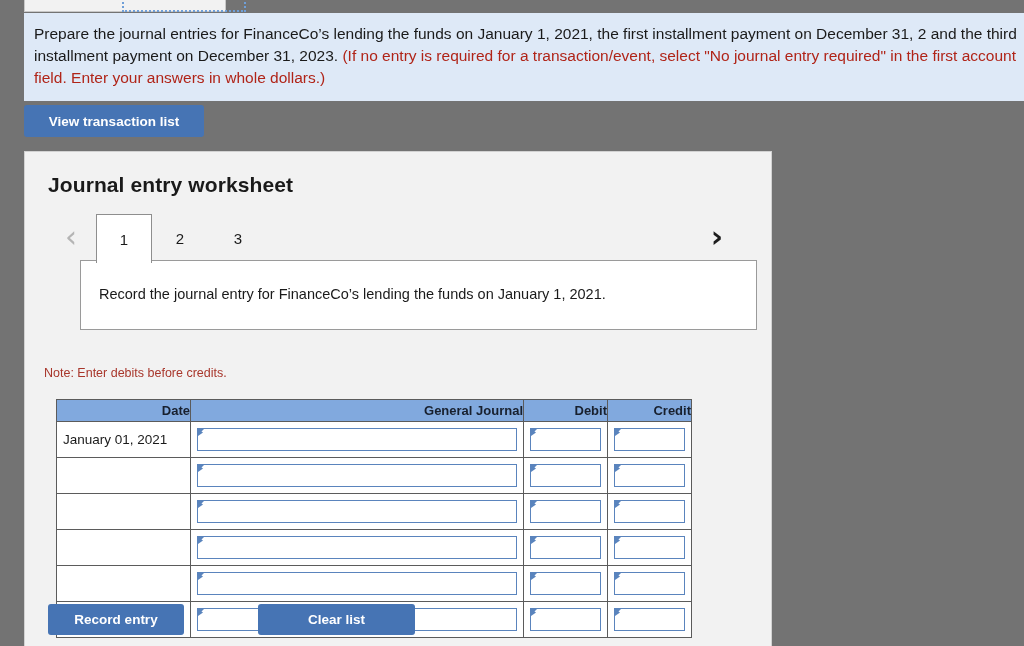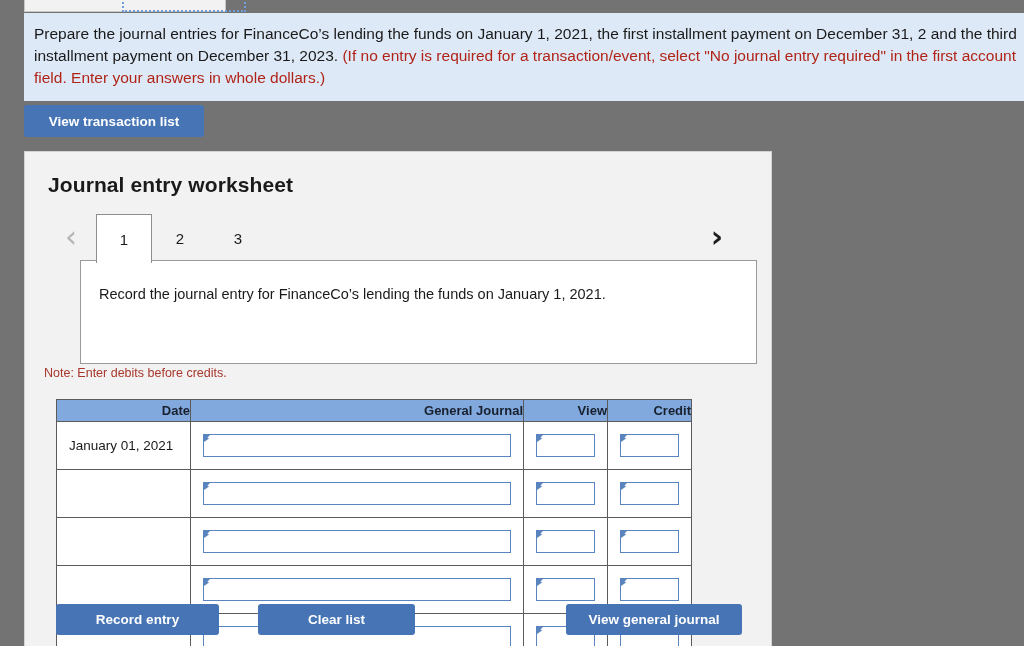--- a/index.html
+++ b/index.html
@@ -150,21 +150,21 @@
     border-bottom: none;
     z-index: 3;
   }
 
   
   .prompt-box {
     position: absolute;
     left: 55px;
     top: 108px;
     width: 677px;
-    height: 104px;
+    height: 70px;
     background: #ffffff;
     border: 1px solid #9a9a9a;
     z-index: 2;
   }
   .prompt-text {
     padding: 23px 18px 0 18px;
     font-size: 14.5px;
     color: #1a1a1a;
     line-height: 20px;
   }
@@ -191,21 +191,21 @@
     height: 22px;
     font-size: 13px;
     font-weight: bold;
     color: #18202e;
     text-align: right;
     padding: 0;
   }
   .jtable td {
     border: 1px solid #5b5b5b;
     height: 25px;
-    padding: 12px;
+    padding: 6px;
     background: #ffffff;
     vertical-align: middle;
   }
   .col-date  { width: 134px; }
   .col-gj    { width: 333px; }
   .col-deb   { width: 84px; }
   .col-cred  { width: 84px; }
 
   .date-cell {
     font-size: 13.5px;
@@ -242,23 +242,23 @@
     top: 0px;
     width: 5px;
     height: 7px;
     background: #5a84bd;
     clip-path: polygon(0 0, 100% 50%, 0 100%);
   }
 
   
   #record-entry {
     position: absolute;
-    left: 31px;
+    left: 23px;
     top: 452px;
-    width: 163px;
+    width: 136px;
     height: 31px;
   }
   #clear-entry {
     position: absolute;
     left: 233px;
     top: 452px;
     width: 157px;
     height: 31px;
   }
   #view-general-journal {
@@ -308,21 +308,21 @@
       <colgroup>
         <col class="col-date">
           <col class="col-gj">
           <col class="col-deb">
           <col class="col-cred">
       </colgroup>
       <thead>
         <tr>
           <th>Date</th>
           <th>General Journal</th>
-          <th>View</th>
+          <th>Debit</th>
           <th>Credit</th>
         </tr>
       </thead>
       <tbody>
         <tr>
           <td class="date-cell">January 01, 2021</td>
           <td>
               <span class="cell-input"></span>
             </td>
           <td>
@@ -390,16 +390,15 @@
             </td>
           <td>
               <span class="cell-input"></span>
             </td>
         </tr>
       </tbody>
     </table>
 
     <button class="btn" id="record-entry">Record entry</button>
     <button class="btn" id="clear-entry">Clear list</button>
-    <button class="btn" id="view-general-journal">View general journal</button>
 
   </div>
 </div>
 
 </body></html>

